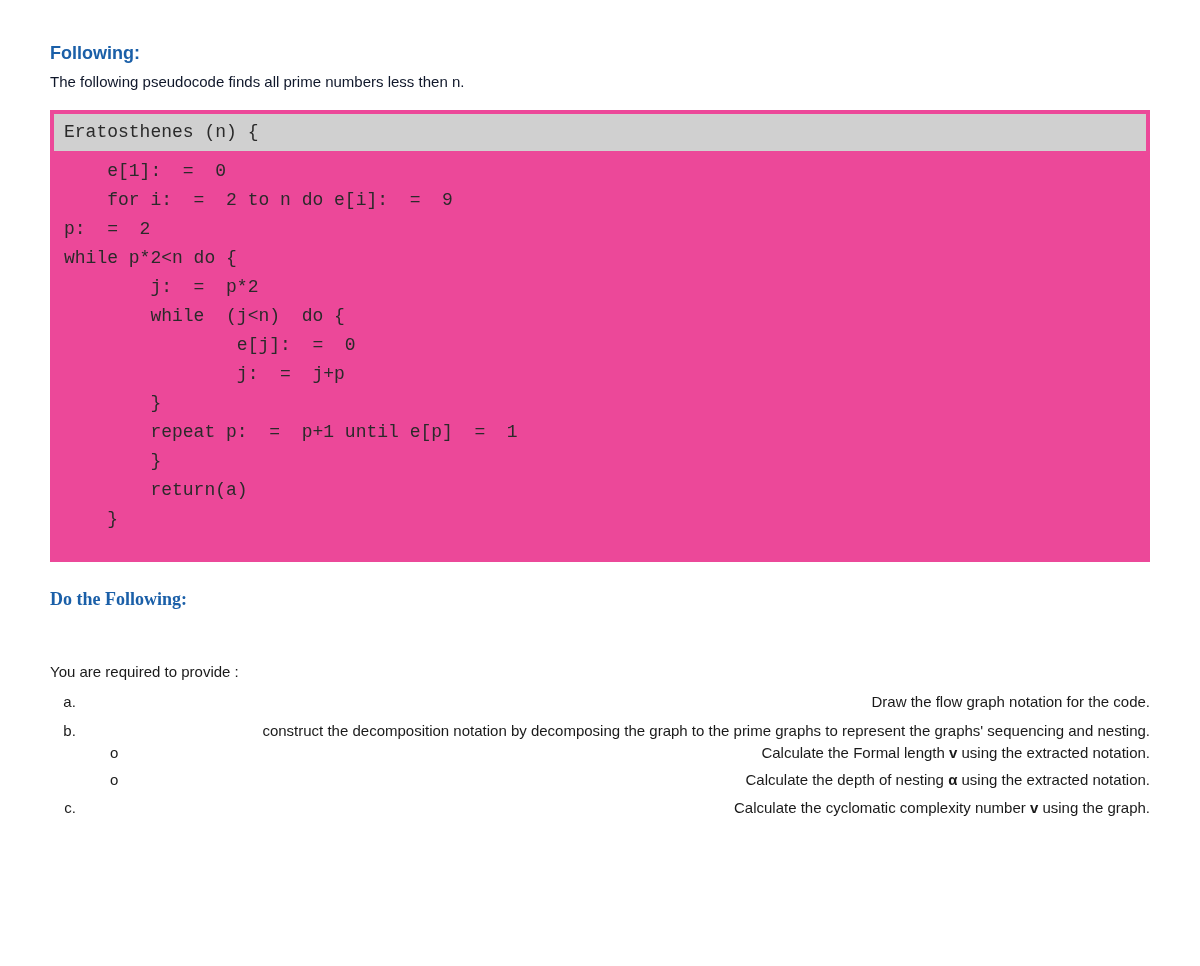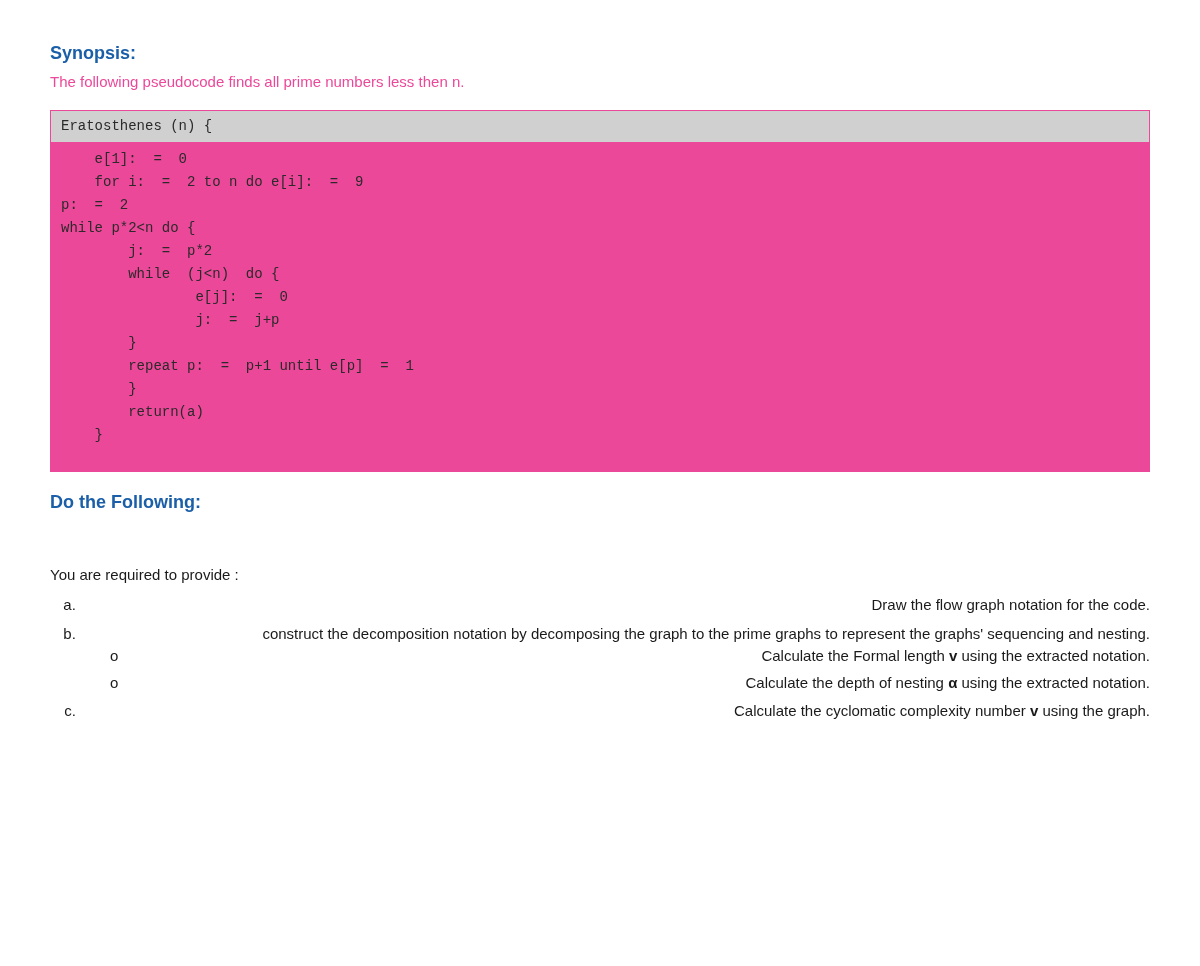--- a/index.html
+++ b/index.html
@@ -22,28 +22,28 @@
       font-family: Arial, sans-serif;
       font-weight: bold;
       font-size: 18px;
       margin-bottom: 4px;
     }
 
     .synopsis-desc {
       font-family: Arial, sans-serif;
       font-size: 15px;
       margin-bottom: 16px;
-      color: #ec4899;
+      color: #0f172a;
     }
 
     .code-block {
       font-family: 'Courier New', Courier, monospace;
-      font-size: 14px;
-      border: 1px solid #ec4899;
-      margin-bottom: 17px;
+      font-size: 18px;
+      border: 4px solid #ec4899;
+      margin-bottom: 24px;
       color: #2a2a2a;
     }
 
     .code-header {
       background-color: #d0d0d0;
       padding: 5px 10px;
       font-weight: normal;
     }
 
     .code-body {
@@ -52,21 +52,21 @@
     }
 
     .code-line {
       display: block;
       white-space: pre;
       padding: 1px 0;
     }
 
     .do-following-heading {
       color: #1a5fa8;
-      font-family: Liberation Sans, sans-serif;
+      font-family: Liberation Serif, serif;
       font-weight: bold;
       font-size: 18px;
       margin-bottom: 18px;
     }
 
     .instructions {
       font-family: Arial, sans-serif;
       font-size: 15px;
       color: #1a1a1a;
       margin-top: 48px;
@@ -108,21 +108,21 @@
     }
 
     .bold-var {
       font-weight: bold;
     }
   </style>
 </head>
 <body>
 
 <div>
-  <h2 class="synopsis-heading">Synopsis:</h2>
+  <h2 class="synopsis-heading">Following:</h2>
   <p class="synopsis-desc">The following pseudocode finds all prime numbers less then n.</p>
 </div>
 
 <div class="code-block">
   <div class="code-header">
     <span>Eratosthenes  (n)  {</span>
   </div>
   <div class="code-body">
     <span class="code-line">    e[1]:  =  0</span>
     <span class="code-line">    for i:  =  2 to n do e[i]:  =  9</span>

